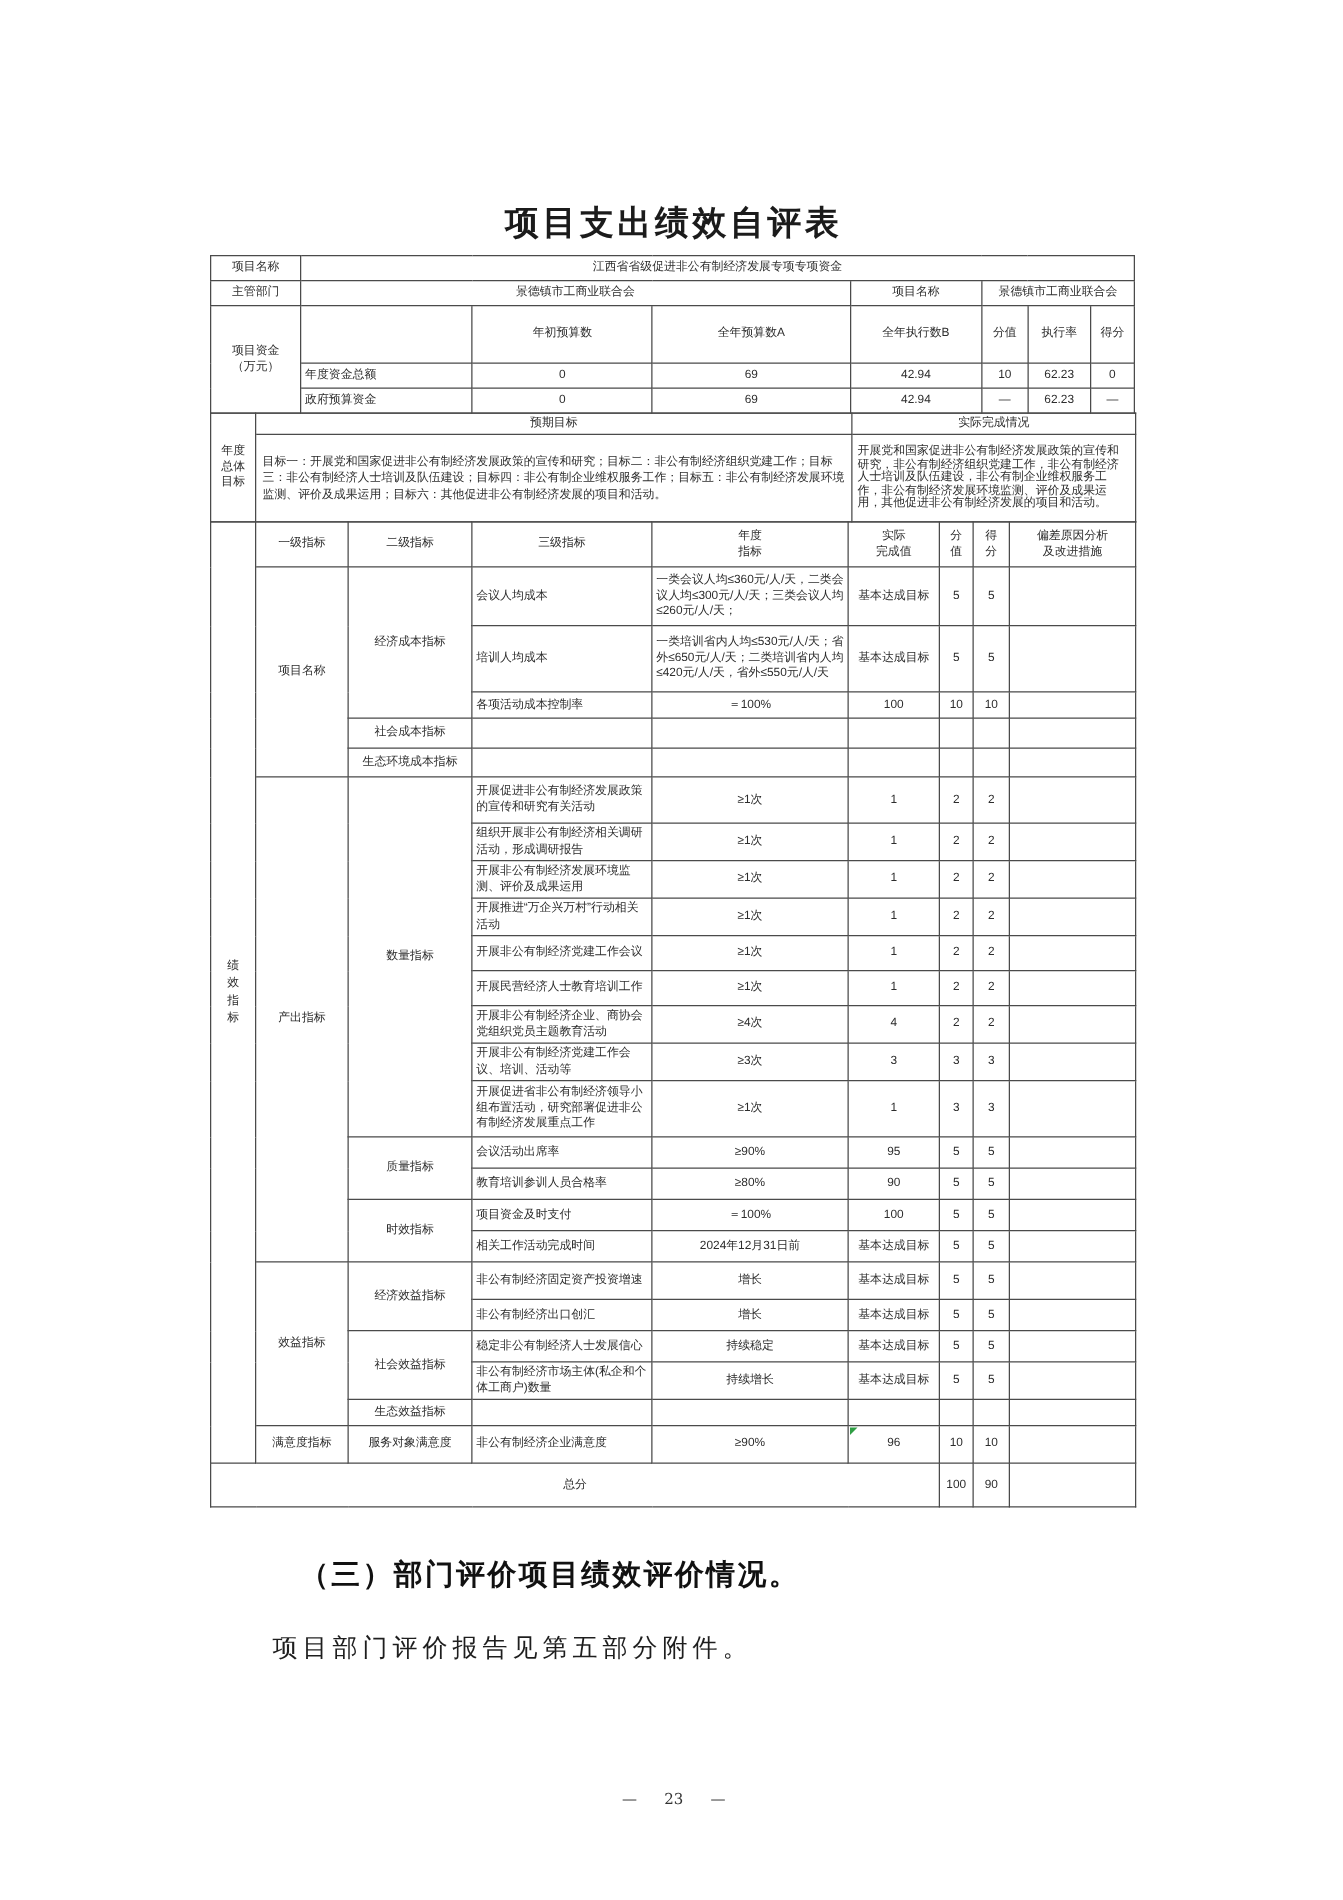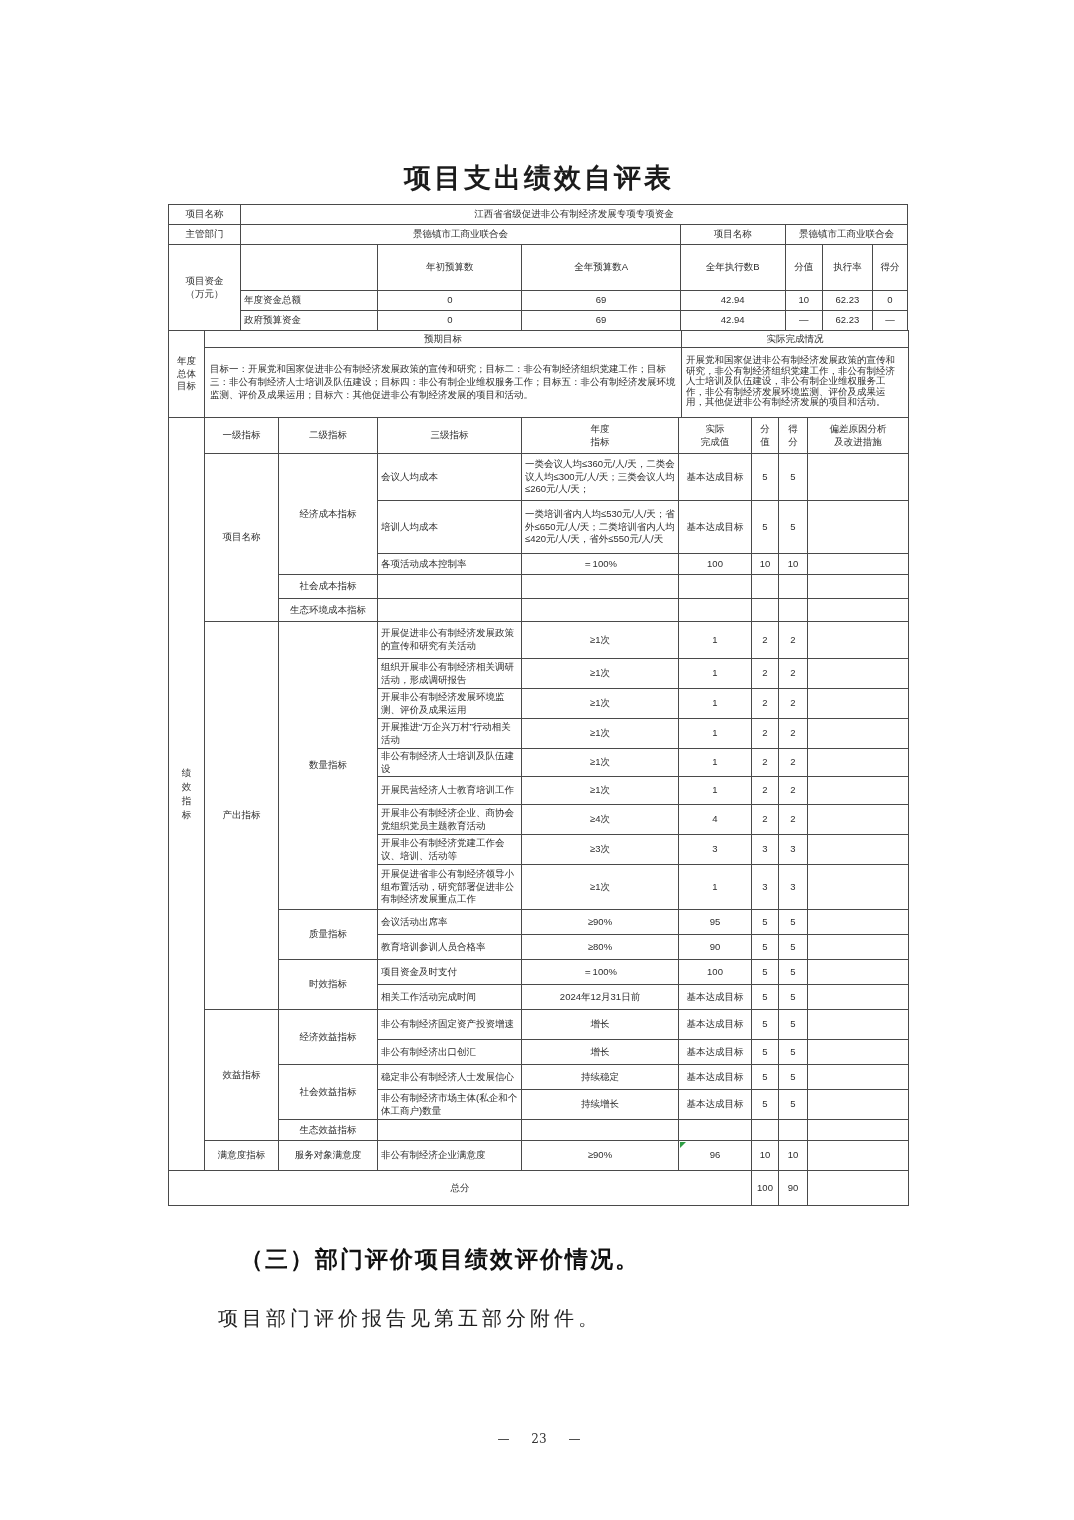--- a/index.html
+++ b/index.html
@@ -232,21 +232,21 @@
     </tr>
     <tr style="height:30px;padding-left:11px;">
       <td class="l">开展推进“万企兴万村”行动相关活动</td>
       <td>≥1次</td>
       <td>1</td>
       <td>2</td>
       <td>2</td>
       <td></td>
     </tr>
     <tr style="height:28px;">
-      <td class="l">非公有制经济人士培训及队伍建设</td>
+      <td class="l">开展非公有制经济党建工作会议</td>
       <td>≥1次</td>
       <td>1</td>
       <td>2</td>
       <td>2</td>
       <td></td>
     </tr>
     <tr style="height:28px;">
       <td class="l">开展民营经济人士教育培训工作</td>
       <td>≥1次</td>
       <td>1</td>

